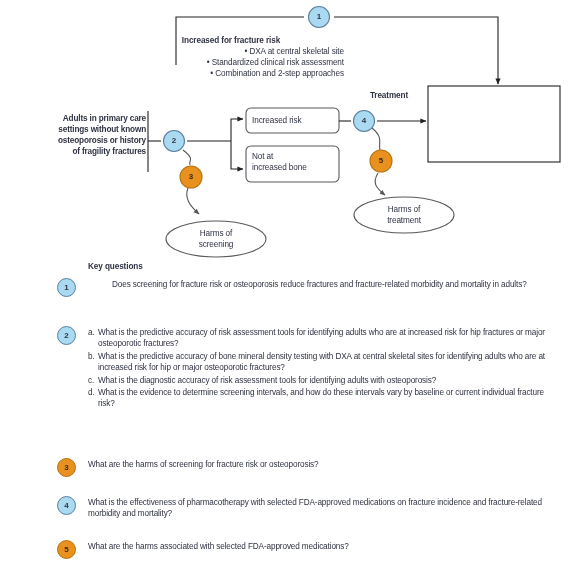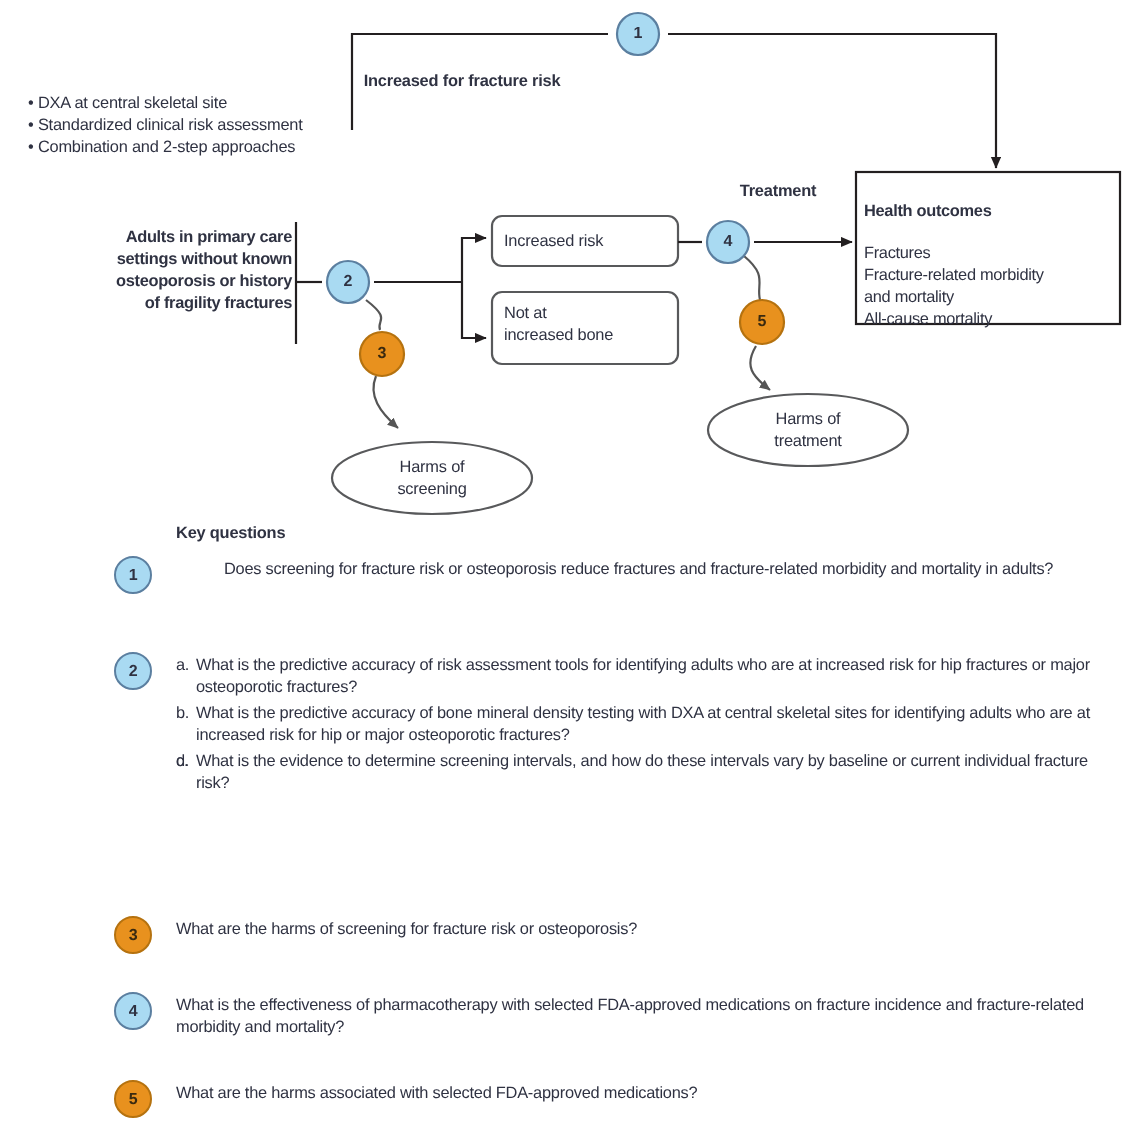--- a/index.html
+++ b/index.html
@@ -49,21 +49,21 @@
     width: 226px;
     text-align: center;
     font-size: 8.2px;
     font-weight: bold;
     letter-spacing: -0.1px;
   }
   .screening-bullets {
     left: 14px;
     top: 47px;
     width: 330px;
-    text-align: left;
+    text-align: right;
     font-size: 8.2px;
     letter-spacing: -0.1px;
     line-height: 1.34;
   }
 
   .population {
     left: 8px;
     top: 114px;
     width: 138px;
     text-align: right;
@@ -264,47 +264,40 @@
 settings without known
 osteoporosis or history
 of fragility fractures</div>
 
     <div class="txt treatment-label">Treatment</div>
 
     <div class="boxlabel lbl-increased">Increased risk</div>
     <div class="boxlabel lbl-notat">Not at
 increased bone</div>
 
-    <div class="txt outcomes-text">
-      <b>Health outcomes</b><br>
-      <span>Fractures
-Fracture-related morbidity
-and mortality
-All-cause mortality</span>
-    </div>
 
     <div class="ellipse-label lbl-harms-screening">Harms of
 screening</div>
     <div class="ellipse-label lbl-harms-treatment">Harms of
 treatment</div>
   </div>
 
   <div id="key-questions">
     <div class="kq-heading">Key questions</div>
     <div id="kq-list">
         <div class="kq-row" style="top: 16px;">
           <div class="kq-badge blue" style="left: 57px; top: 0px;">1</div>
           <div class="kq-text" style="top: 1px; padding-left: 24px;">Does screening for fracture risk or osteoporosis reduce fractures and fracture-related morbidity and mortality in adults?</div>
         </div>
         <div class="kq-row" style="top: 64px;">
           <div class="kq-badge blue" style="left: 57px; top: 0px;">2</div>
           <div class="kq-text" style="top: 1px;">
             <div class="kq-sub"><span class="marker">a.</span><span>What is the predictive accuracy of risk assessment tools for identifying adults who are at increased risk for hip fractures or major osteoporotic fractures?</span></div>
             <div class="kq-sub"><span class="marker">b.</span><span>What is the predictive accuracy of bone mineral density testing with DXA at central skeletal sites for identifying adults who are at increased risk for hip or major osteoporotic fractures?</span></div>
-            <div class="kq-sub"><span class="marker">c.</span></div>
+            <div class="kq-sub"><span class="marker">c.</span><span>What is the diagnostic accuracy of risk assessment tools for identifying adults with osteoporosis?</span></div>
             <div class="kq-sub"><span class="marker">d.</span><span>What is the evidence to determine screening intervals, and how do these intervals vary by baseline or current individual fracture risk?</span></div>
           </div>
         </div>
         <div class="kq-row" style="top: 196px;">
           <div class="kq-badge orange" style="left: 57px; top: 0px;">3</div>
           <div class="kq-text" style="top: 1px;">What are the harms of screening for fracture risk or osteoporosis?</div>
         </div>
         <div class="kq-row" style="top: 234px;">
           <div class="kq-badge blue" style="left: 57px; top: 0px;">4</div>
           <div class="kq-text" style="top: 1px;">What is the effectiveness of pharmacotherapy with selected FDA-approved medications on fracture incidence and fracture-related morbidity and mortality?</div>

